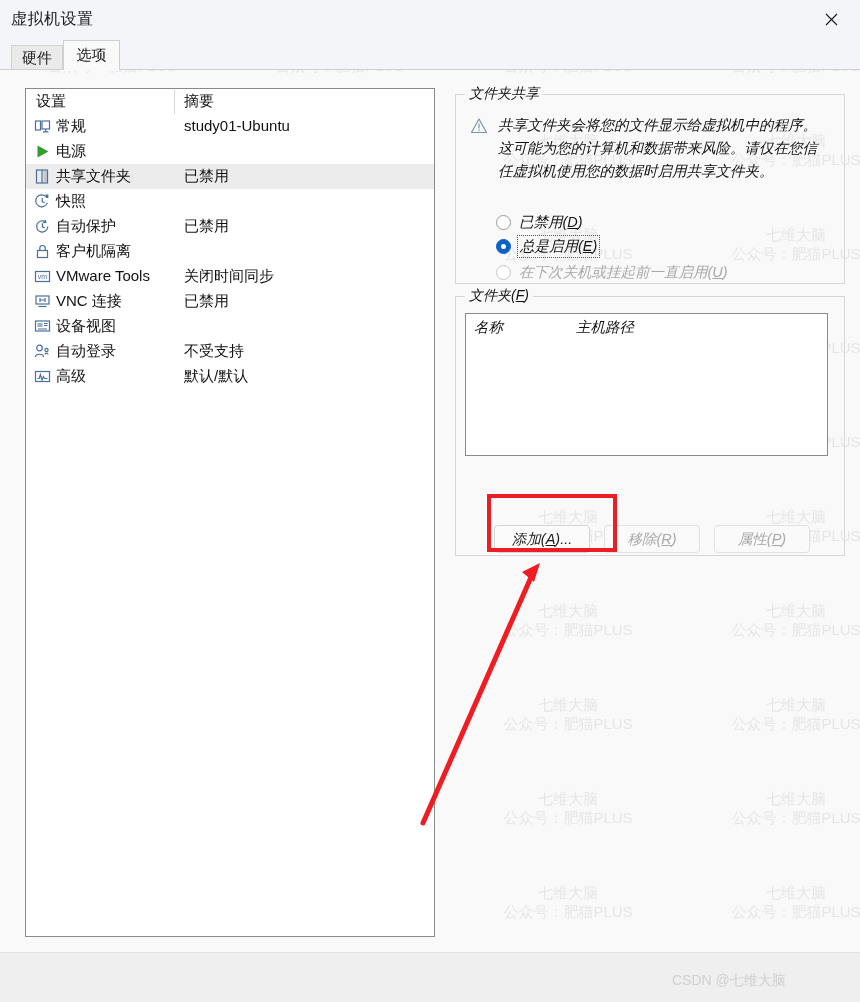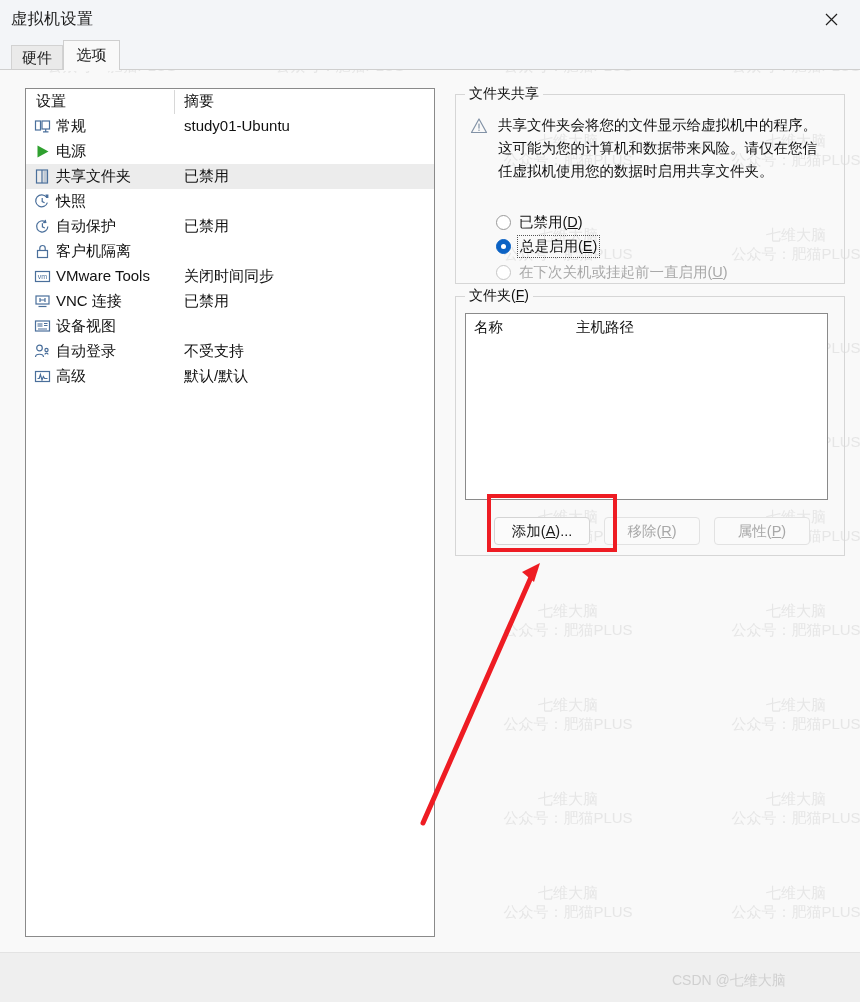--- a/index.html
+++ b/index.html
@@ -139,20 +139,21 @@
     white-space: nowrap;
   }
 
   
   #right { position: absolute; left: 455px; top: 80px; width: 390px; z-index: 8; }
 
   .groupbox {
     position: absolute;
     border: 1px solid #d6d6d6;
     background: transparent;
+    font-style: italic;
   }
   .gb-title {
     position: absolute;
     top: -10px; left: 9px;
     background: #f9f9f9;
     padding: 0 4px;
     font-size: 14px; color: #111;
     white-space: nowrap;
   }
   .uline { text-decoration: underline; }
@@ -192,41 +193,42 @@
   }
   .rlabel.dis { color: #a8a8a8; }
   .radio-row.focus .rlabel {
     outline: 1px dotted #555; outline-offset: 1px;
     padding: 0 1px;
   }
 
   #gb-folders { left: 0px; top: 216px; width: 390px; height: 260px; }
   #folder-list {
     position: absolute; left: 9px; top: 16px;
-    width: 363px; height: 187px;
+    width: 363px; height: 143px;
     background: #ffffff; border: 1px solid #8a8a8a;
   }
   #folder-list .th-name {
     position: absolute; left: 8px; top: 4px; font-size: 14.5px; color: #111;
   }
   #folder-list .th-path {
     position: absolute; left: 110px; top: 4px; font-size: 14.5px; color: #111;
   }
 
   .btn {
     position: absolute;
     height: 28px;
     background: #fbfbfb;
     border: 1px solid #d4d4d4;
     border-radius: 4px;
     font-size: 14.5px; color: #1a1a1a;
     display: flex; align-items: center; justify-content: center;
     cursor: pointer;
     font-family: "Liberation Sans", "DejaVu Sans", sans-serif;
     white-space: nowrap;
+    margin-top: 8px;
   }
   .btn.dis { color: #a8a8a8; border-color: #e2e2e2; background: #fafafa; cursor: default; }
   #btn-add    { left: 38px;  top: 220px; width: 96px; }
   #btn-remove { left: 148px; top: 220px; width: 96px; }
   #btn-props  { left: 258px; top: 220px; width: 96px; }
 
   
   #annot { position: absolute; inset: 0; z-index: 20; pointer-events: none; }
 
   

